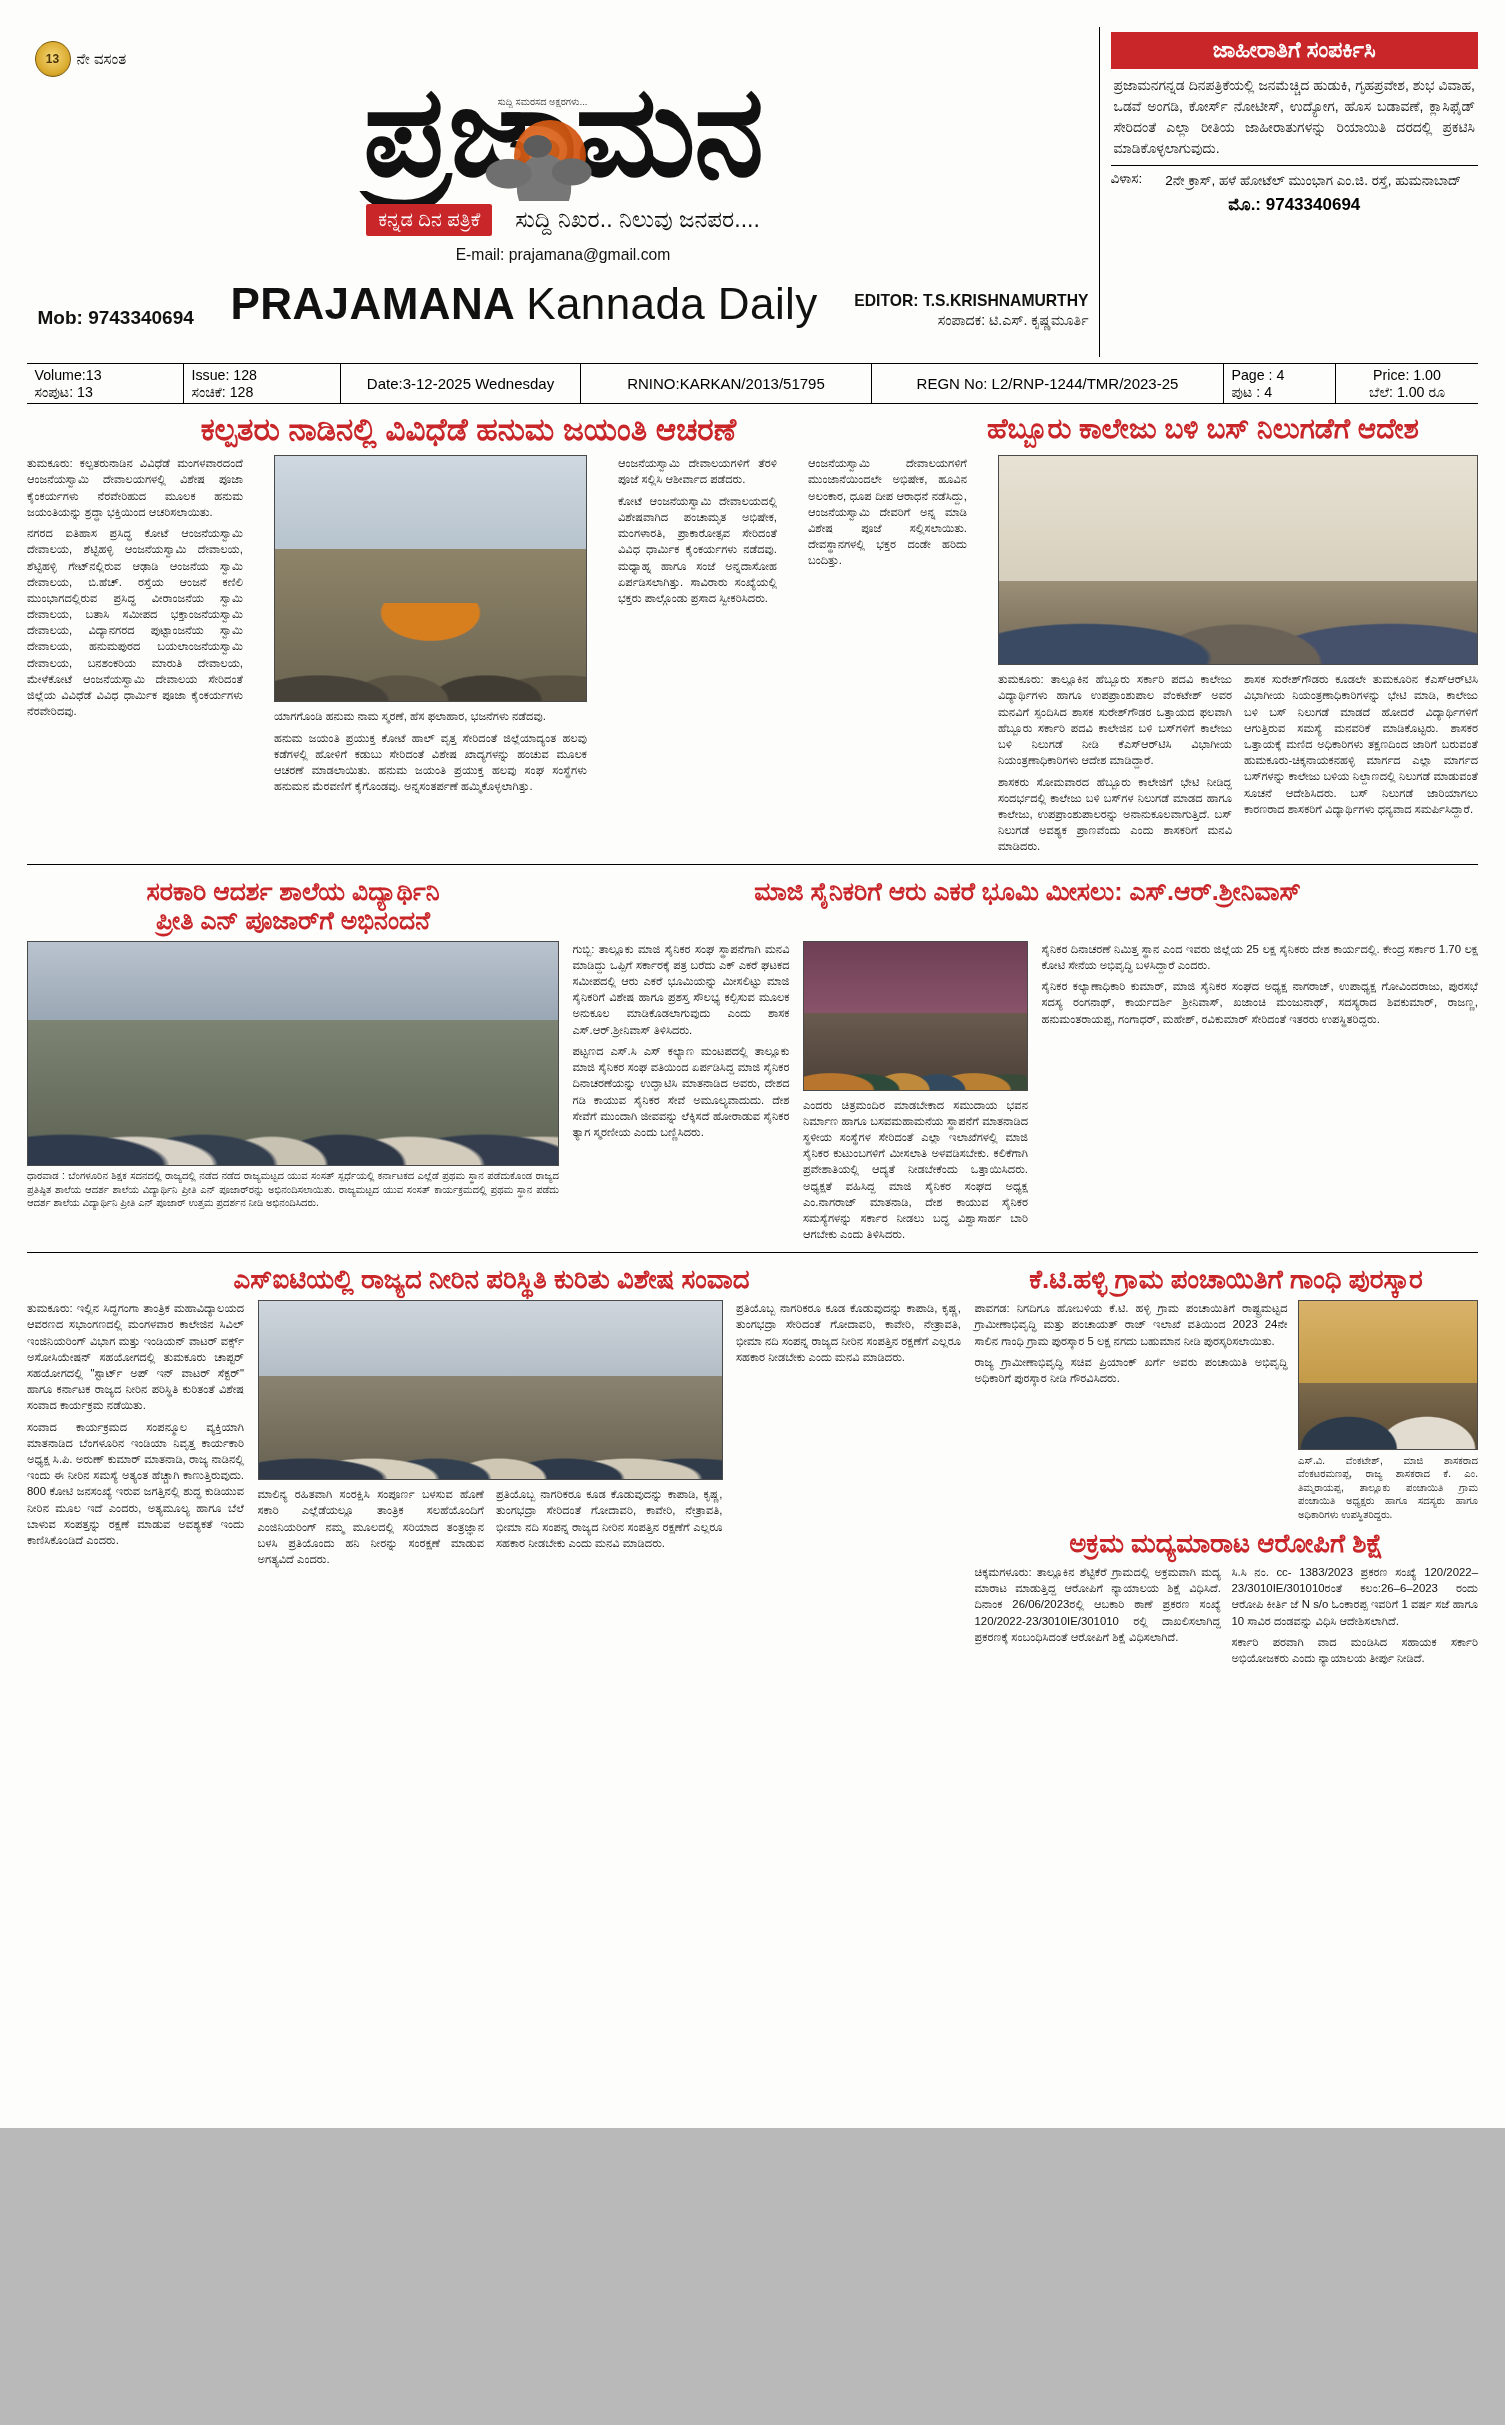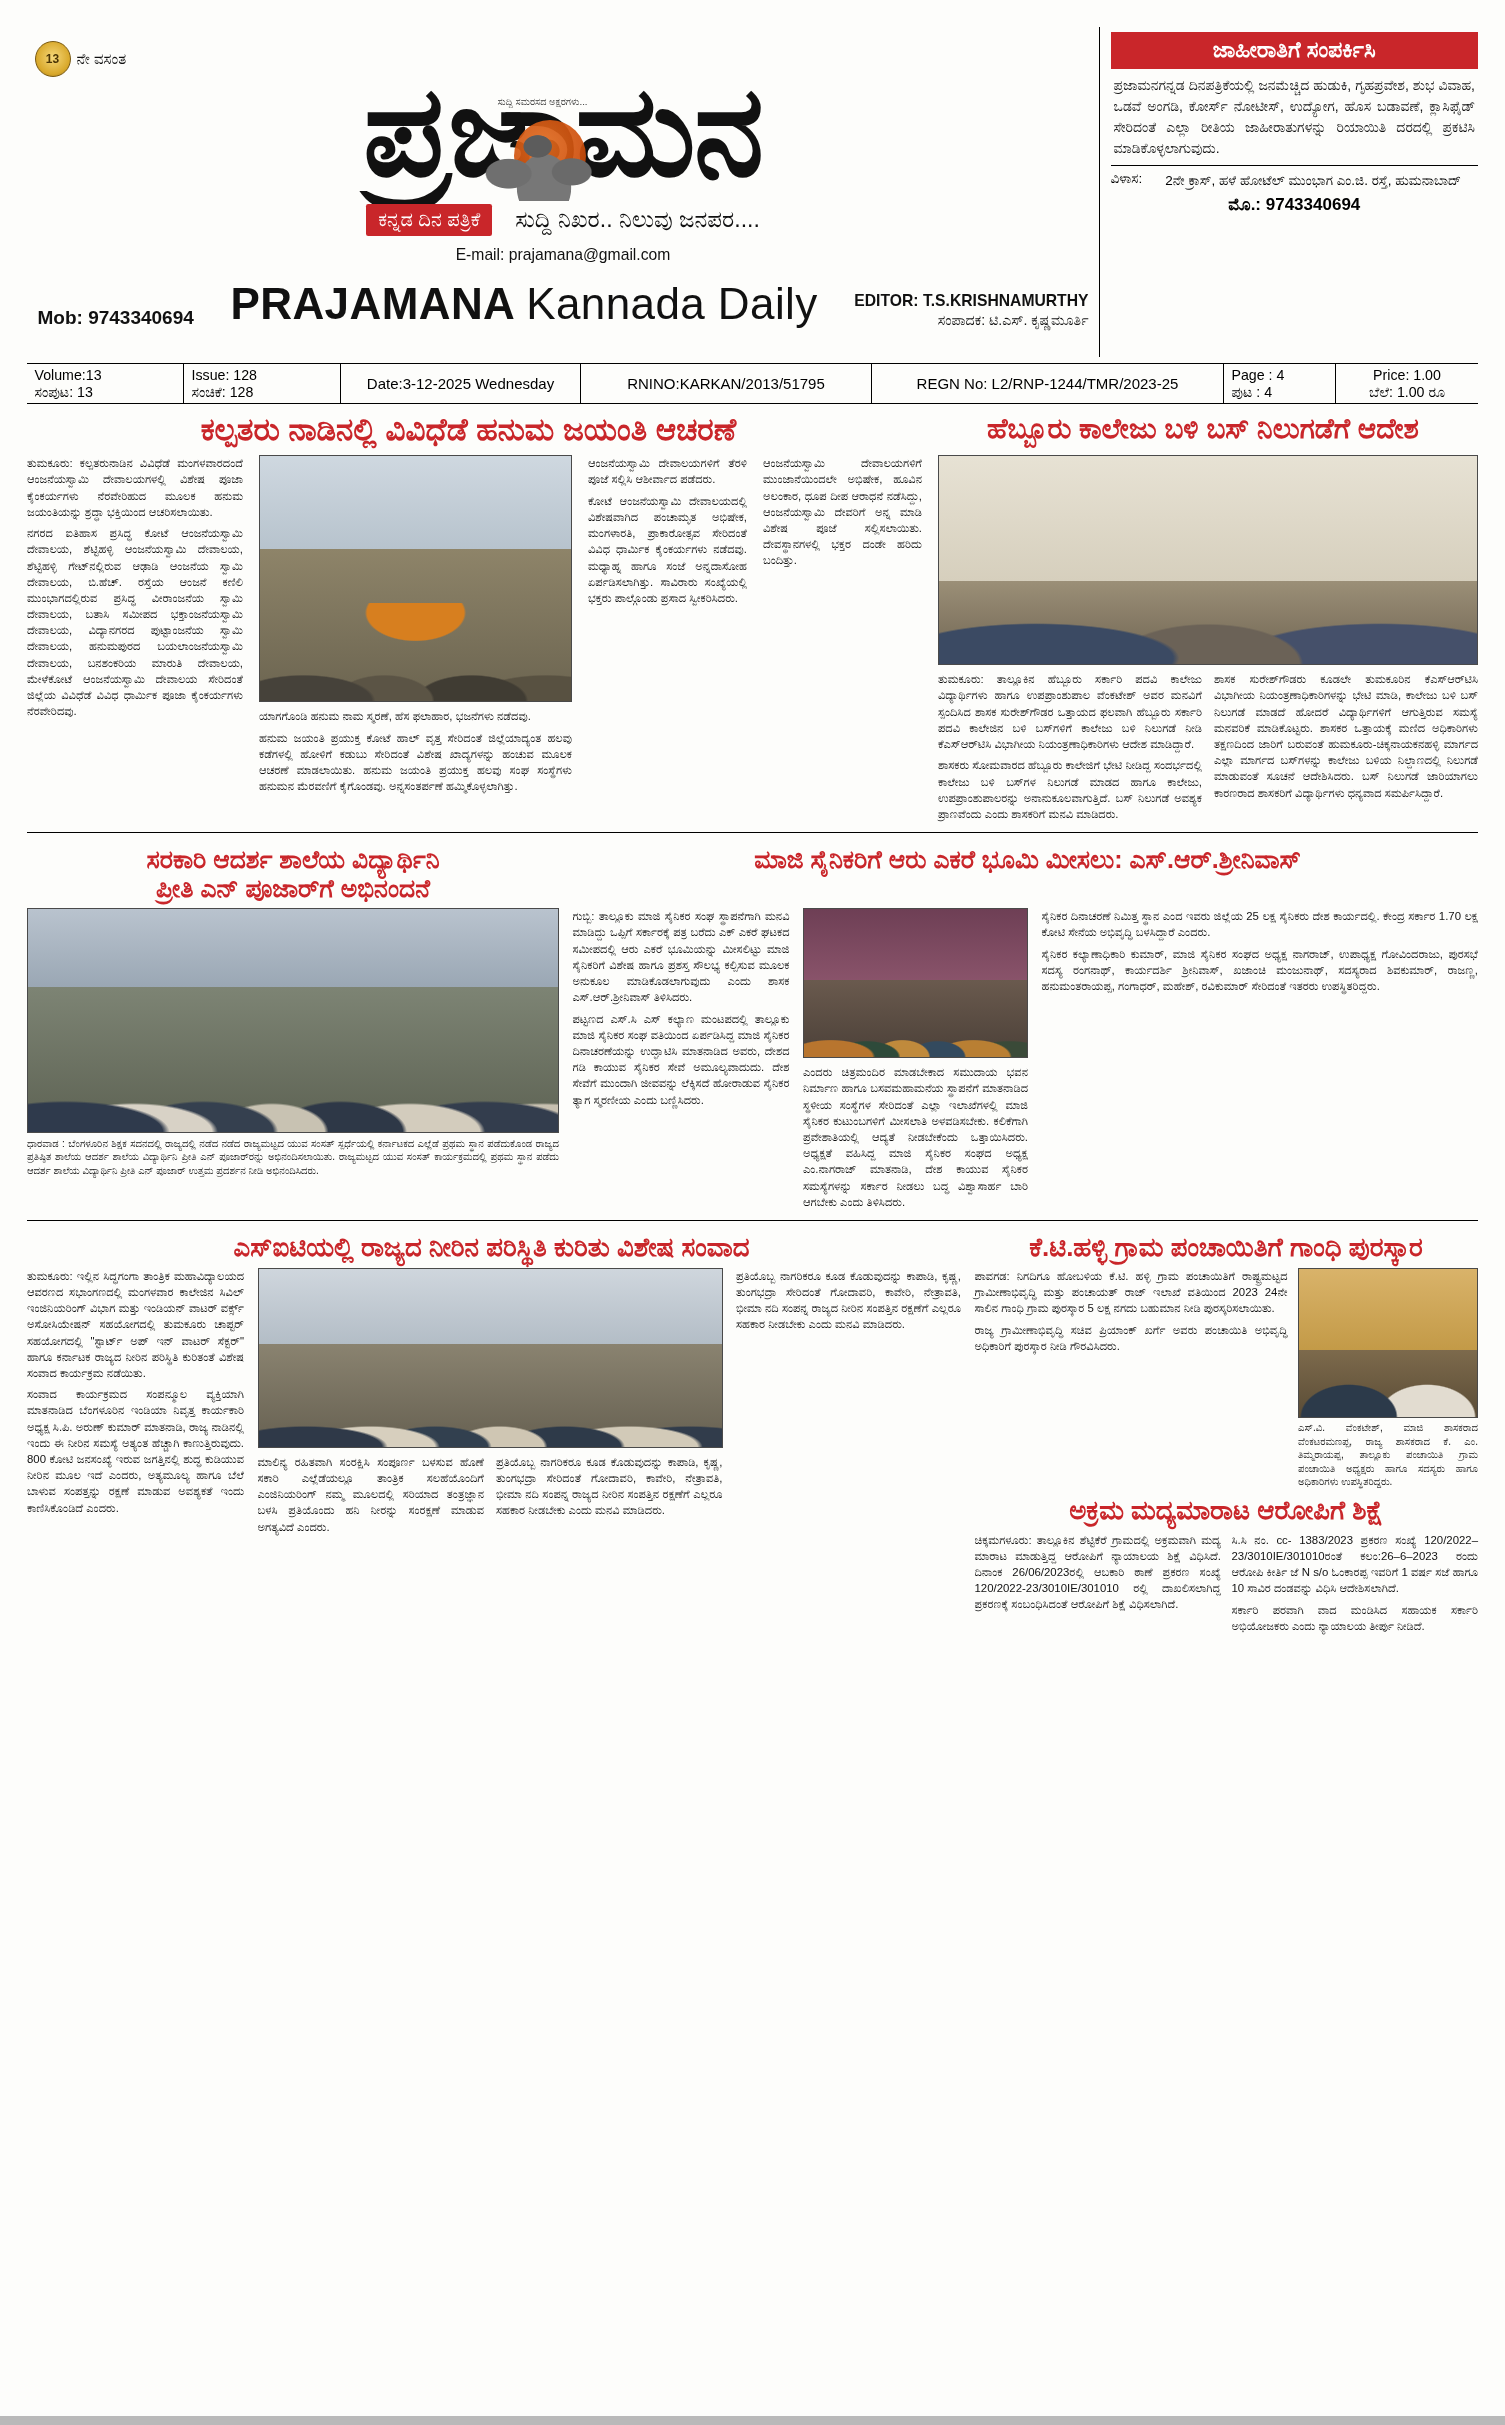--- a/index.html
+++ b/index.html
@@ -5,21 +5,21 @@
   html, body {
     margin: 0;
     padding: 0;
     background: #b9b9b9;
   }
   body {
     font-family: "Liberation Sans", sans-serif;
   }
   .page {
     width: 1505px;
-    height: 2416px;
+    height: 2128px;
     background: #fdfdfb;
     position: relative;
     box-sizing: border-box;
     padding: 0;
     overflow: hidden;
   }
   .inner {
     position: absolute;
     left: 27px;
     top: 27px;
@@ -444,21 +444,21 @@
 
   <div class="cols" style="gap:18px;">
     <div style="width:883px;">
       <div class="hl hl-1">ಕಲ್ಪತರು ನಾಡಿನಲ್ಲಿ ವಿವಿಧೆಡೆ ಹನುಮ ಜಯಂತಿ ಆಚರಣೆ</div>
     </div>
     <div style="flex:1;">
       <div class="hl hl-2">ಹೆಬ್ಬೂರು ಕಾಲೇಜು ಬಳಿ ಬಸ್‌ ನಿಲುಗಡೆಗೆ ಆದೇಶ</div>
     </div>
   </div>
 
-  <div class="cols" style="gap:16px;justify-content:center;">
+  <div class="cols" style="gap:31px;justify-content:center;">
 
     <div class="col" style="width:216px;">
       <p>ತುಮಕೂರು: ಕಲ್ಪತರುನಾಡಿನ ವಿವಿಧೆಡೆ ಮಂಗಳವಾರದಂದೆ ಆಂಜನೆಯಸ್ವಾಮಿ ದೇವಾಲಯಗಳಲ್ಲಿ ವಿಶೇಷ ಪೂಜಾ ಕೈಂಕರ್ಯಗಳು ನೆರವೇರಿಹುದ ಮೂಲಕ ಹನುಮ ಜಯಂತಿಯನ್ನು ಶ್ರದ್ಧಾ ಭಕ್ತಿಯಿಂದ ಆಚರಿಸಲಾಯಿತು.</p>
       <p>ನಗರದ ಐತಿಹಾಸ ಪ್ರಸಿದ್ಧ ಕೋಟೆ ಆಂಜನೆಯಸ್ವಾಮಿ ದೇವಾಲಯ, ಶೆಟ್ಟಿಹಳ್ಳಿ ಆಂಜನೆಯಸ್ವಾಮಿ ದೇವಾಲಯ, ಶೆಟ್ಟಿಹಳ್ಳಿ ಗೇಟ್‌ನಲ್ಲಿರುವ ಆಢಾಡಿ ಆಂಜನೆಯ ಸ್ವಾಮಿ ದೇವಾಲಯ, ಬಿ.ಹೆಚ್‌. ರಸ್ತೆಯ ಆಂಜನೆ ಕಣಿಲಿ ಮುಂಭಾಗದಲ್ಲಿರುವ ಪ್ರಸಿದ್ಧ ವೀರಾಂಜನೆಯ ಸ್ವಾಮಿ ದೇವಾಲಯ, ಬತಾಸಿ ಸಮೀಪದ ಭಕ್ತಾಂಜನೆಯಸ್ವಾಮಿ ದೇವಾಲಯ, ವಿದ್ಯಾನಗರದ ಪುಟ್ಟಾಂಜನೆಯ ಸ್ವಾಮಿ ದೇವಾಲಯ, ಹನುಮಪುರದ ಬಯಲಾಂಜನೆಯಸ್ವಾಮಿ ದೇವಾಲಯ, ಬನಶಂಕರಿಯ ಮಾರುತಿ ದೇವಾಲಯ, ಮೇಳೆಕೋಟೆ ಆಂಜನೆಯಸ್ವಾಮಿ ದೇವಾಲಯ ಸೇರಿದಂತೆ ಜಿಲ್ಲೆಯ ವಿವಿಧೆಡೆ ವಿವಿಧ ಧಾರ್ಮಿಕ ಪೂಜಾ ಕೈಂಕರ್ಯಗಳು ನೆರವೇರಿದವು.</p>
     </div>
 
     <div style="width:313px;">
       <div class="photo temple" style="height:247px;">
         <div class="sky"></div>
             <div class="ground"></div>

